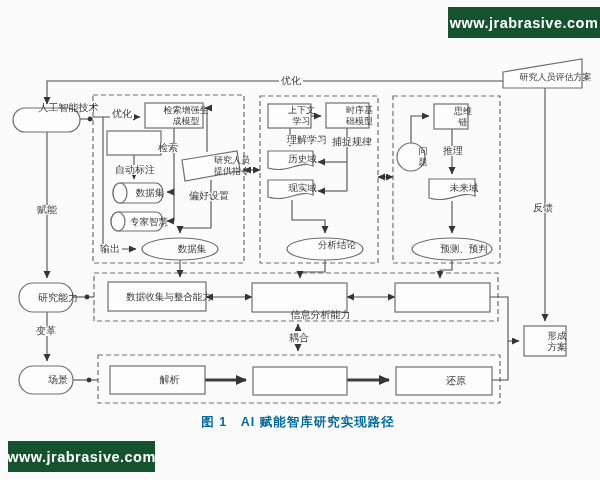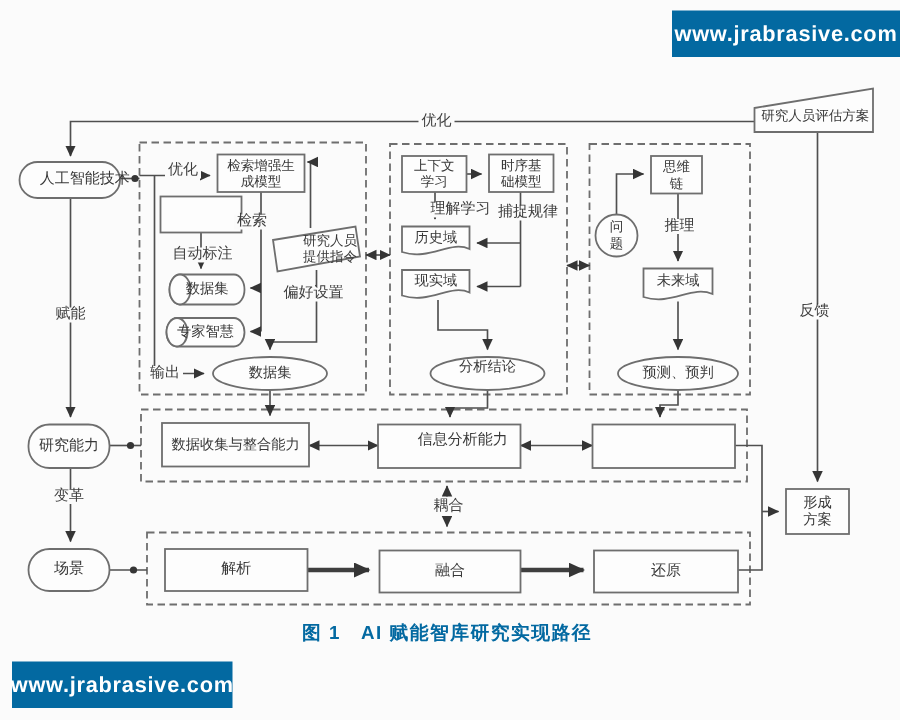--- a/index.html
+++ b/index.html
@@ -2,24 +2,24 @@
 <html><head>
 <meta charset="utf-8">
 <style>
   :root { --bg:#fbfbfb; --line:#4f4f4f; --shape:#6e6e6e; --txt:#383838; }
   html,body{margin:0;padding:0;}
   body{background:#e9e9e9;font-family:"Liberation Sans","DejaVu Sans",sans-serif;}
   .stage{position:relative;width:600px;height:480px;background:var(--bg);overflow:hidden;}
   svg{position:absolute;left:0;top:0;}
   .node{position:absolute;display:flex;align-items:center;justify-content:center;
         text-align:center;white-space:pre-line;color:var(--txt);line-height:1.18;
-        pointer-events:none;}
+        pointer-events:none;padding-left:12px;}
   .lbl{position:absolute;transform:translate(-50%,-50%);font-size:10px;color:#3e3e3e;
        background:var(--bg);padding:0 2px;white-space:nowrap;line-height:1;}
-  .wm{position:absolute;background:#0369a1;color:#fff;display:flex;align-items:center;
+  .wm{position:absolute;background:#14532d;color:#fff;display:flex;align-items:center;
       justify-content:center;font-weight:bold;font-size:14.5px;letter-spacing:.5px;}
   .caption{position:absolute;transform:translate(-50%,0);font-weight:bold;font-size:12.5px;
        color:#0369a1;letter-spacing:1px;white-space:nowrap;}
 </style>
 </head>
 <body>
 
 <div class="stage">
 
 <svg width="600" height="480" viewBox="0 0 600 480">
@@ -112,21 +112,21 @@
     <rect x="524" y="326" width="42" height="30"></rect>
     <rect x="108" y="282" width="98" height="29"></rect>
     <rect x="252" y="283" width="95" height="29"></rect>
     <rect x="395" y="283" width="95" height="29"></rect>
     <rect x="110" y="366" width="95" height="28"></rect>
     <rect x="253" y="367" width="94" height="28"></rect>
     <rect x="396" y="367" width="96" height="28"></rect>
   </g>
 </svg>
 
-<div class="node" style="left:13px;top:108px;width:87px;height:24px;font-size:10px">人工智能技术</div>
+<div class="node" style="left:13px;top:96px;width:87px;height:24px;font-size:10px">人工智能技术</div>
 <div class="node" style="left:19px;top:283px;width:54px;height:29px;font-size:10px">研究能力</div>
 <div class="node" style="left:19px;top:366px;width:54px;height:28px;font-size:10px">场景</div>
 <div class="node" style="left:145px;top:103px;width:58px;height:25px;font-size:9px">检索增强生
 成模型</div>
 <div class="node" style="left:183px;top:153px;width:74px;height:26px;font-size:9px">研究人员
 提供指令</div>
 <div class="node" style="left:115px;top:183px;width:46px;height:20px;font-size:9.5px">数据集</div>
 <div class="node" style="left:113px;top:212px;width:48px;height:19px;font-size:9.5px">专家智慧</div>
 <div class="node" style="left:142px;top:238px;width:76px;height:22px;font-size:9.5px">数据集</div>
 <div class="node" style="left:268px;top:104px;width:43px;height:24px;font-size:9px">上下文
@@ -139,23 +139,22 @@
 <div class="node" style="left:434px;top:104px;width:34px;height:25px;font-size:9px">思维
 链</div>
 <div class="node" style="left:397px;top:143px;width:28px;height:28px;font-size:9px">问
 题</div>
 <div class="node" style="left:429px;top:178px;width:46px;height:20px;font-size:9.5px">未来域</div>
 <div class="node" style="left:412px;top:238px;width:80px;height:22px;font-size:9.5px">预测、预判</div>
 <div class="node" style="left:504px;top:66px;width:79px;height:22px;font-size:9px">研究人员评估方案</div>
 <div class="node" style="left:524px;top:326px;width:42px;height:30px;font-size:9.5px">形成
 方案</div>
 <div class="node" style="left:108px;top:282px;width:98px;height:29px;font-size:9.5px">数据收集与整合能力</div>
-<div class="node" style="left:252px;top:279px;width:113px;height:29px;font-size:10px">信息分析能力</div>
+<div class="node" style="left:252px;top:300px;width:113px;height:29px;font-size:10px">信息分析能力</div>
 <div class="node" style="left:110px;top:366px;width:95px;height:28px;font-size:10px">解析</div>
-<div class="node" style="left:253px;top:367px;width:94px;height:28px;font-size:10px">融合</div>
 <div class="node" style="left:396px;top:367px;width:96px;height:28px;font-size:10px">还原</div>
 
 <div class="lbl" style="left:291px;top:81px">优化</div>
 <div class="lbl" style="left:122px;top:114px">优化</div>
 <div class="lbl" style="left:168px;top:148px">检索</div>
 <div class="lbl" style="left:209px;top:196px">偏好设置</div>
 <div class="lbl" style="left:135px;top:170px">自动标注</div>
 <div class="lbl" style="left:110px;top:249px">输出</div>
 <div class="lbl" style="left:47px;top:210px">赋能</div>
 <div class="lbl" style="left:46px;top:331px">变革</div>

